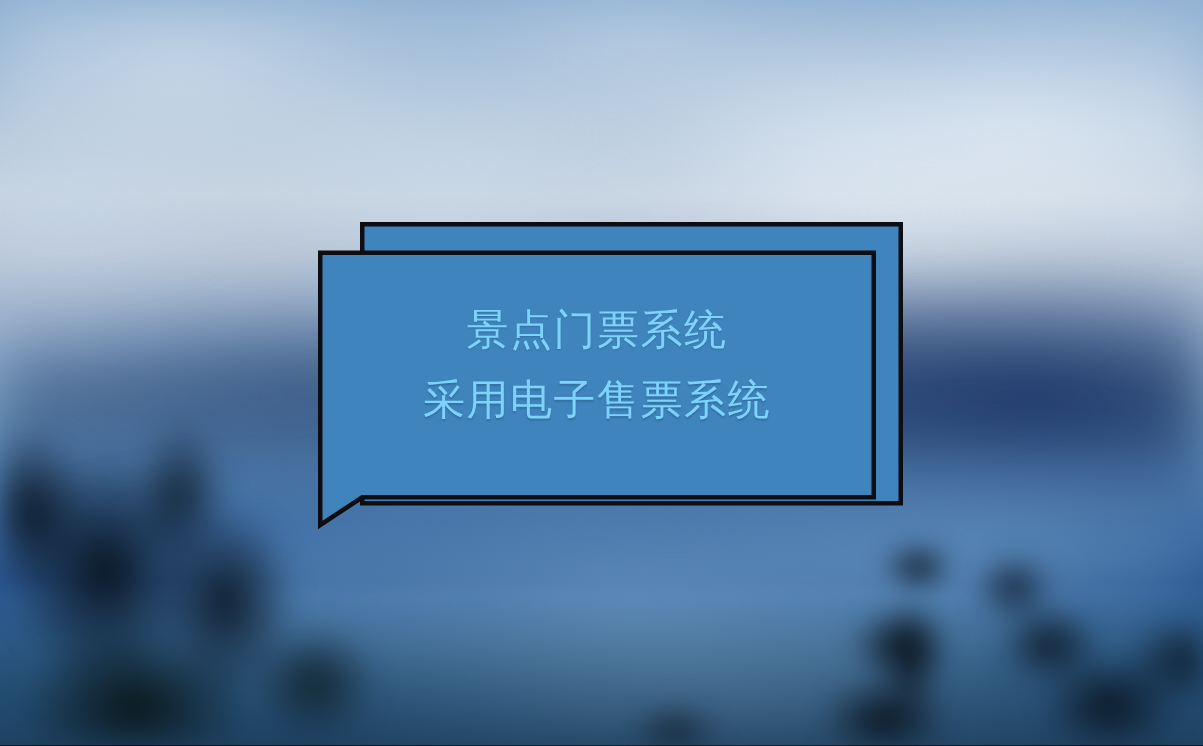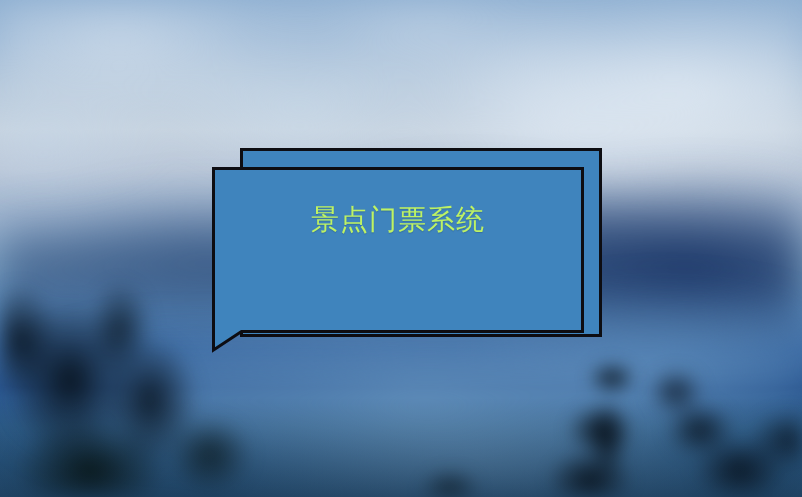--- a/index.html
+++ b/index.html
@@ -101,21 +101,21 @@
     left: 0; top: 0;
     width: 802px;
     height: 497px;
   }
   #bubble-text-block {
     position: absolute;
     left: 212px;
     top: 196px;
     width: 372px;
     text-align: center;
-    color: #bef264;
+    color: #7dd3fc;
   }
   .bubble-line {
     font-size: 28px;
     line-height: 47px;
     letter-spacing: 1px;
     white-space: nowrap;
     text-shadow: 0 1px 1px rgba(20,50,80,0.25);
   }
 </style>
 </head>
@@ -135,16 +135,17 @@
   <div id="bubble-group">
     <svg width="802" height="497" viewBox="0 0 802 497" style="position:absolute;left:0;top:0;">
 
       <rect x="241.5" y="149.5" width="359" height="186" fill="#3f84bd" stroke="#0d0d12" stroke-width="3"></rect>
 
       <path d="M 213.5 168.5 L 582.5 168.5 L 582.5 331.5 L 241.5 331.5 L 213.5 350 Z" fill="#3f84bd" stroke="#0d0d12" stroke-width="3" stroke-linejoin="miter"></path>
     </svg>
 
     <div id="bubble-text-block">
       <div class="bubble-line">景点门票系统</div>
+      <div class="bubble-line">采用电子售票系统</div>
     </div>
   </div>
 
 </div>
 
 </body></html>

